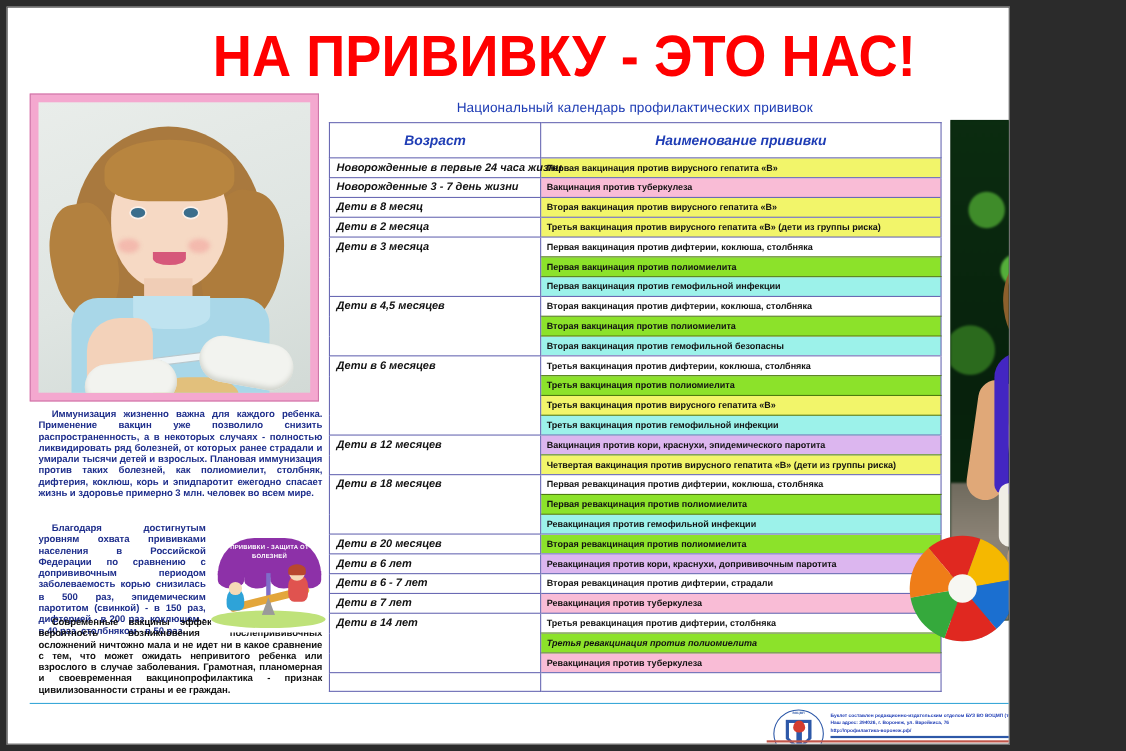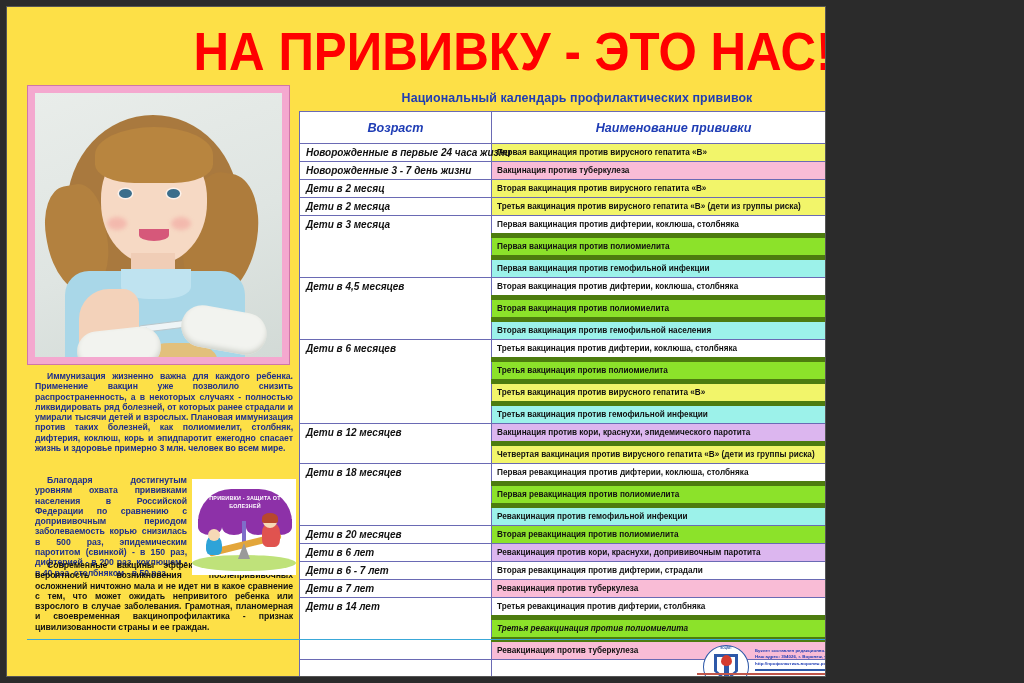--- a/index.html
+++ b/index.html
@@ -5,22 +5,22 @@
   * { box-sizing: border-box; margin: 0; padding: 0; }
   html, body {
     width: 1024px; height: 683px;
     background: #2b2b2b;
     font-family: "Liberation Sans", sans-serif;
     overflow: hidden;
   }
   #poster {
     position: absolute;
     left: 6px; top: 6px;
-    width: 820px; height: 671px;
-    background: #fde047;
+    width: 912px; height: 671px;
+    background: #ffffff;
     border: 1px solid #555;
     overflow: hidden;
   }
 
   
   #title {
     position: absolute;
     left: 0; top: 14px; width: 1012px;
     text-align: center;
     font-family: "Liberation Sans Narrow", "Liberation Sans", sans-serif;
@@ -131,21 +131,21 @@
      background:#f6d9b6; border-radius:50%; }
   .kid-b-hair { position:absolute; left:70px; top:34px; width:16px; height:10px;
      background:#b8472e; border-radius:50% 50% 20% 20%; }
 
   
   #cal-title {
     position: absolute;
     left: 292px; top: 84px; width: 556px;
     text-align: center;
     color: #1f3db5;
-    font-weight: bold;
+    font-weight: normal;
     font-size: 12.4px;
     letter-spacing: .1px;
   }
 
   
   #cal-table {
     position: absolute;
     left: 292px; top: 104px;
     width: 556px;
     border-collapse: collapse;
@@ -182,21 +182,21 @@
     font-weight: bold;
     font-size: 8.2px;
     color: #111;
     height: 17px;
     line-height: 17px;
     white-space: nowrap;
     overflow: hidden;
   }
   .grp-top  td { border-top: 1.4px solid #6a6ab4; }
   #cal-table tr.grp-top td.vac { }
-  .rowsep td.vac { border-bottom: 5px solid #4d7c0f; margin-left: 12px; }
+  .rowsep td.vac { border-bottom: 1px solid #4d7c0f; margin-left: 12px; }
   #cal-table tr:last-child td { border-bottom: 1.4px solid #6a6ab4; }
 
   
   #right-photo {
     position: absolute;
     left: 857px; top: 102px;
     width: 150px; height: 455px;
     overflow: hidden;
     background: #08240d;
   }
@@ -357,21 +357,21 @@
     <tbody id="cal-body">
         <tr class="grp-top">
           <td class="age" rowspan="1">Новорожденные в первые 24 часа жизни</td>
           <td class="vac" style="background: rgb(242, 245, 106);">Первая вакцинация против вирусного гепатита «В»</td>
         </tr>
         <tr class="grp-top">
           <td class="age" rowspan="1">Новорожденные 3 - 7 день жизни</td>
           <td class="vac" style="background: rgb(249, 188, 214);">Вакцинация против туберкулеза</td>
         </tr>
         <tr class="grp-top">
-          <td class="age" rowspan="1">Дети в 2 месяц</td>
+          <td class="age" rowspan="1">Дети в 8 месяц</td>
           <td class="vac" style="background: rgb(242, 245, 106);">Вторая вакцинация против вирусного гепатита «В»</td>
         </tr>
         <tr class="grp-top">
           <td class="age" rowspan="1">Дети в 2 месяца</td>
           <td class="vac" style="background: rgb(242, 245, 106);">Третья вакцинация против вирусного гепатита «В» (дети из группы риска)</td>
         </tr>
         <tr class="grp-top rowsep">
           <td class="age" rowspan="3">Дети в 3 месяца</td>
           <td class="vac" style="background: rgb(255, 255, 255);">Первая вакцинация против дифтерии, коклюша, столбняка</td>
         </tr>
@@ -382,21 +382,21 @@
           <td class="vac" style="background: rgb(156, 242, 234);">Первая вакцинация против гемофильной инфекции</td>
         </tr>
         <tr class="grp-top rowsep">
           <td class="age" rowspan="3">Дети в 4,5 месяцев</td>
           <td class="vac" style="background: rgb(255, 255, 255);">Вторая вакцинация против дифтерии, коклюша, столбняка</td>
         </tr>
         <tr class=" rowsep">
           <td class="vac" style="background: rgb(140, 226, 42);">Вторая вакцинация против полиомиелита</td>
         </tr>
         <tr>
-          <td class="vac" style="background: rgb(156, 242, 234);">Вторая вакцинация против гемофильной населения</td>
+          <td class="vac" style="background: rgb(156, 242, 234);">Вторая вакцинация против гемофильной безопасны</td>
         </tr>
         <tr class="grp-top rowsep">
           <td class="age" rowspan="4">Дети в 6 месяцев</td>
           <td class="vac" style="background: rgb(255, 255, 255);">Третья вакцинация против дифтерии, коклюша, столбняка</td>
         </tr>
         <tr class=" rowsep">
           <td class="vac" style="background: rgb(140, 226, 42);">Третья вакцинация против полиомиелита</td>
         </tr>
         <tr class=" rowsep">
           <td class="vac" style="background: rgb(242, 245, 106);">Третья вакцинация против вирусного гепатита «В»</td>

